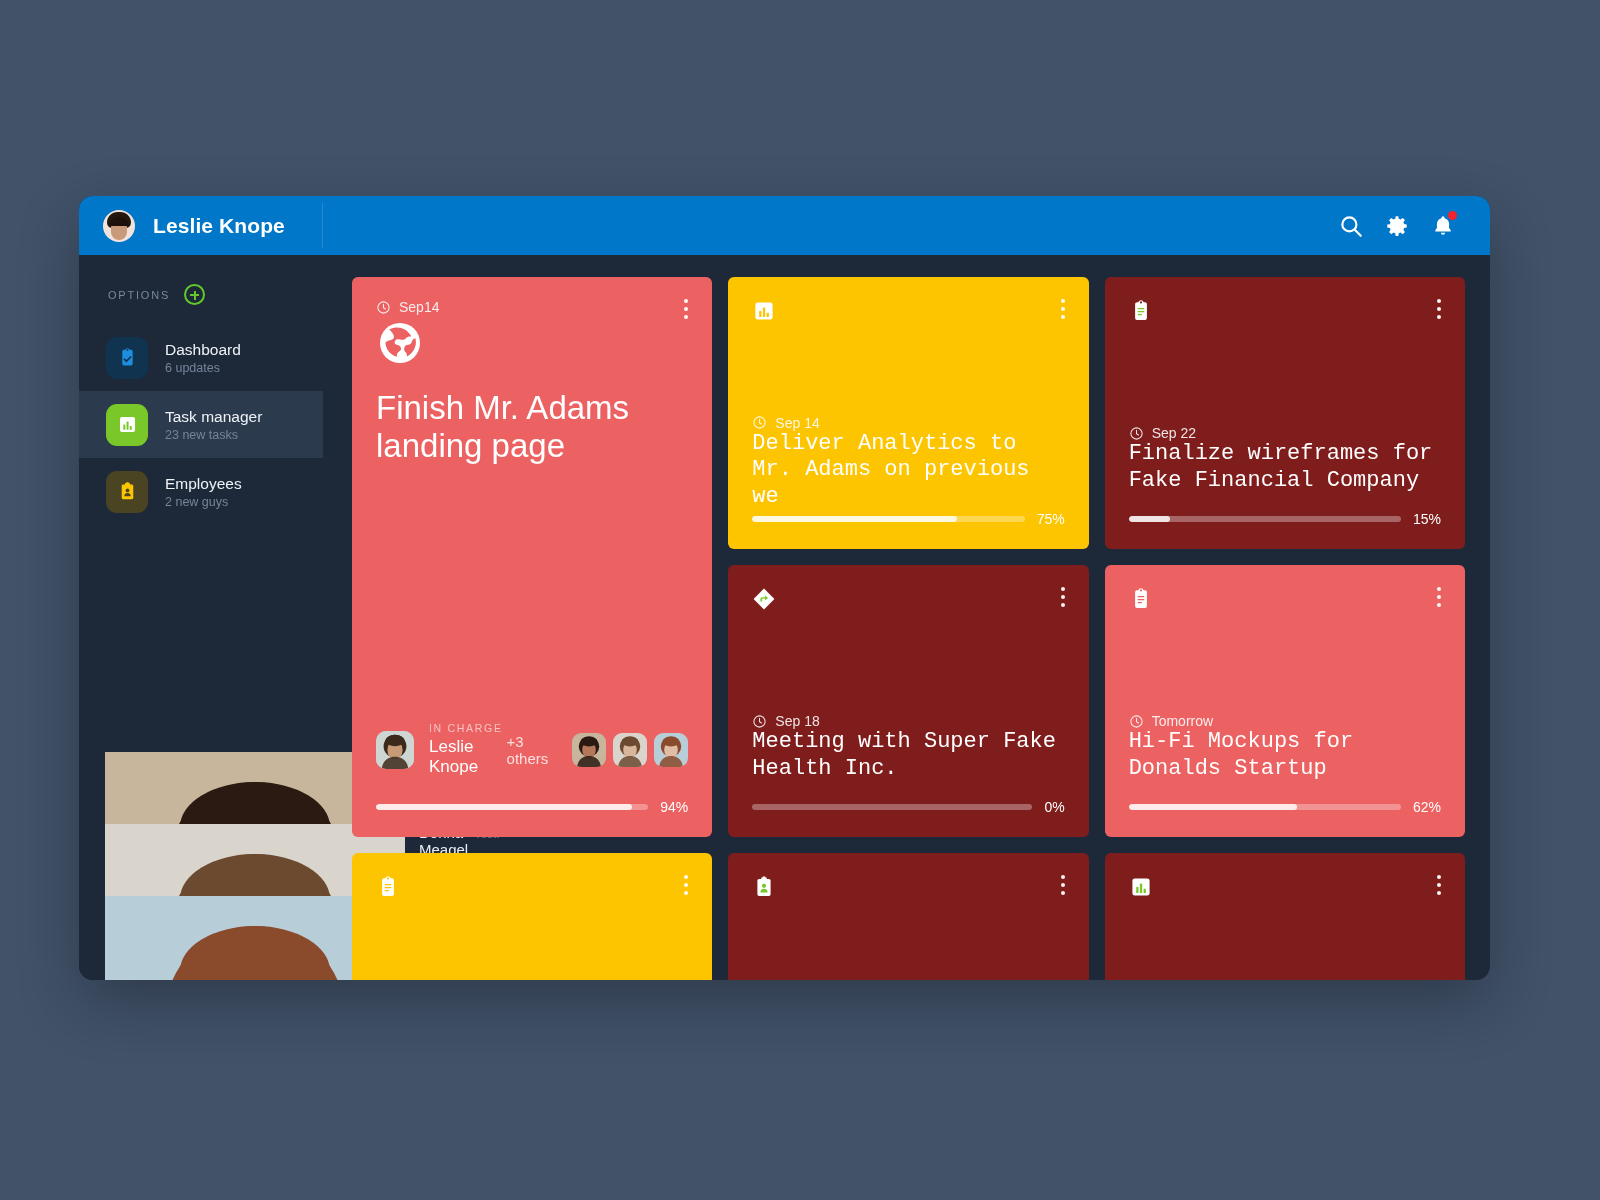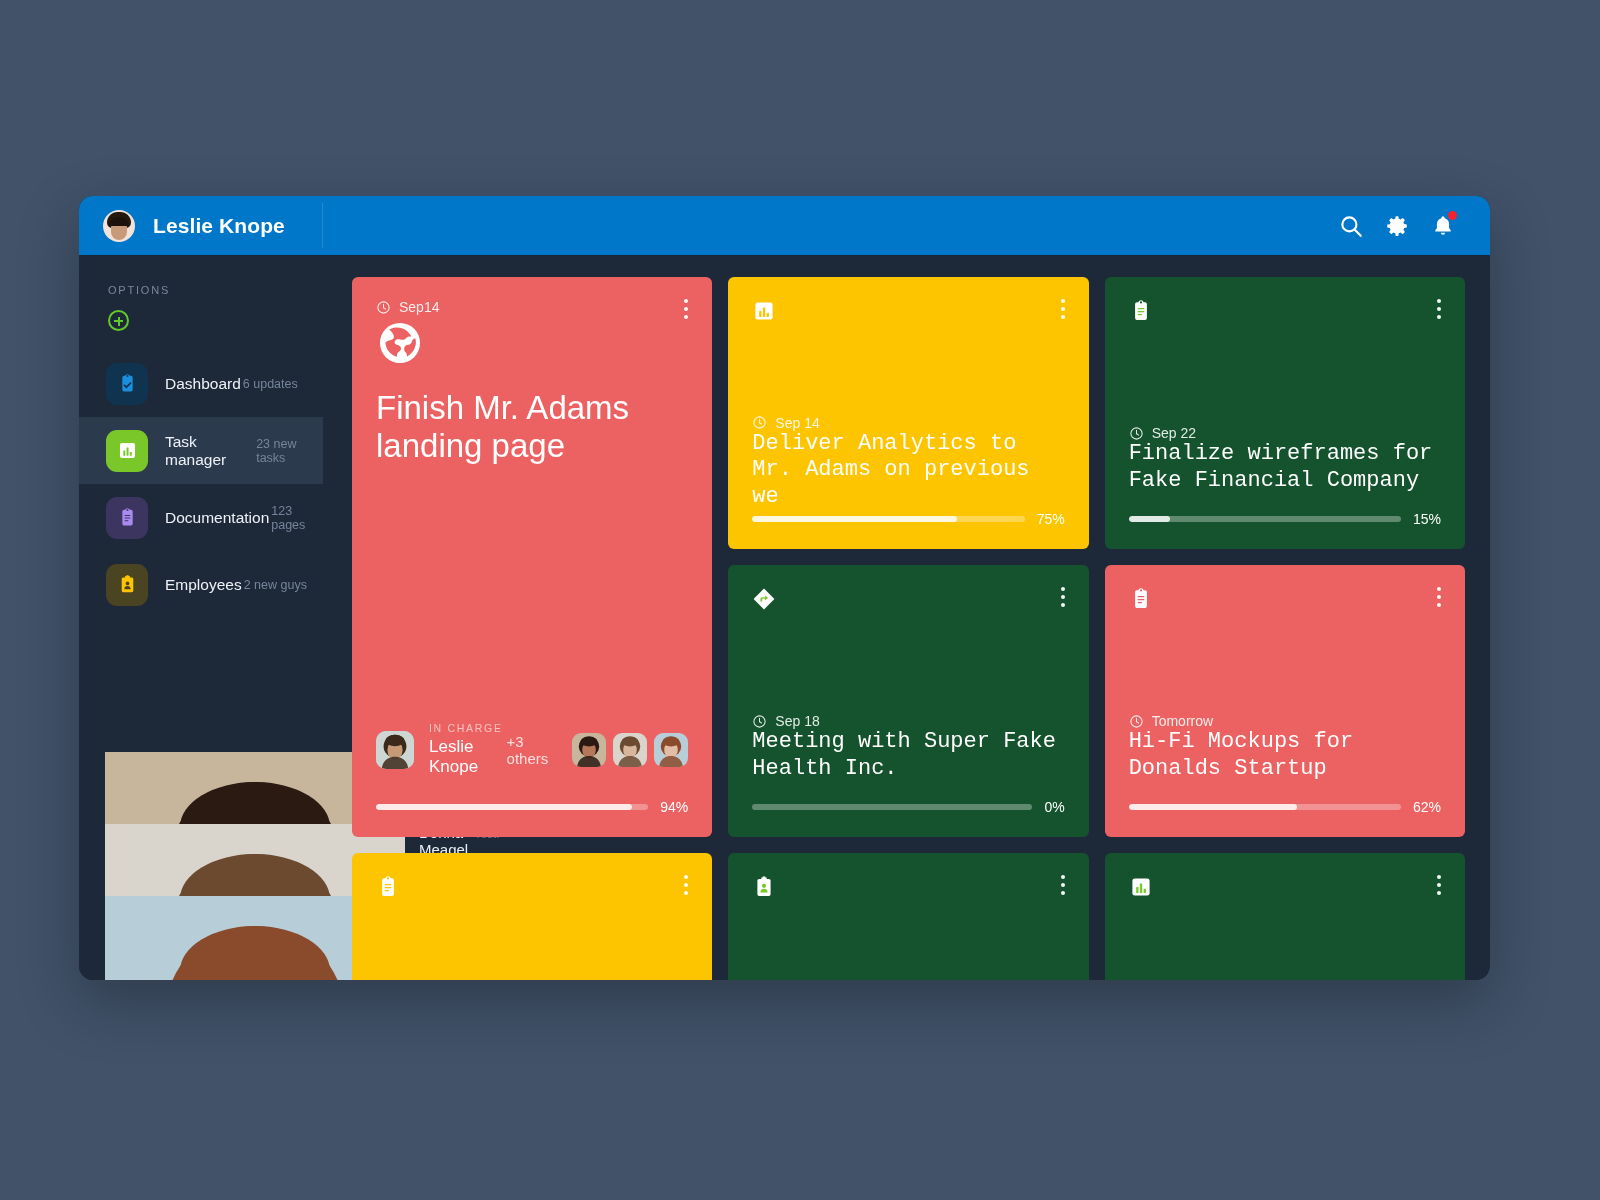--- a/index.html
+++ b/index.html
@@ -70,24 +70,23 @@
     background: #f5222d;
   }
 
   
   .sidebar {
     position: absolute; left: 0; top: 59px;
     width: 244px; height: 725px;
     background: #1d2939;
   }
   .options-row {
-    display: flex; align-items: flex-start;
+    display: flex; align-items: center;
     padding: 29px 0 0 29px;
     gap: 14px;
-    flex-direction: column;
   }
   .options-label {
     color: #7a889c; font-size: 11px; letter-spacing: 1.8px;
     font-weight: normal;
   }
   .plus-circle {
     width: 21px; height: 21px; border-radius: 50%;
     border: 2px solid #63c829; position: relative; cursor: pointer;
   }
   .plus-circle::before, .plus-circle::after {
@@ -103,21 +102,21 @@
     cursor: pointer;
   }
   .nav-item.active { background: #2a3span; }
   .nav-item.active { background: #2c3a4e; }
   .nav-ico {
     width: 42px; height: 42px; border-radius: 11px;
     display: flex; align-items: center; justify-content: center;
     flex: none;
   }
   .nav-ico svg { width: 21px; height: 21px; display: block; }
-  .nav-text { display: flex; flex-direction: row; gap: 2px; align-items: center; }
+  .nav-text { display: flex; flex-direction: column; gap: 2px; }
   .nav-title { color: #eef2f7; font-size: 15.5px; }
   .nav-sub { color: #76849a; font-size: 12.5px; }
 
   
   .chats { position: absolute; left: 0; bottom: 18px; width: 244px; }
   .chat-item {
     display: flex; align-items: flex-start;
     padding: 0 14px 0 26px; height: 72px; cursor: pointer;
   }
   .chat-av-wrap { position: relative; flex: none; margin-top: 6px; }
@@ -151,21 +150,21 @@
     overflow: hidden;
   }
   .card {
     border-radius: 6px; position: relative;
     padding: 22px 24px;
     overflow: hidden; cursor: pointer;
     display: flex; flex-direction: column;
   }
   .card.red { background: #ec6161; }
   .card.yellow { background: #fdc500; }
-  .card.green { background: #14532d; }
+  .card.green { background: #7f1d1d; }
   .card-hero { grid-row: span 2; grid-column: 1; }
 
   .card-top { display: flex; align-items: flex-start; }
   .card-type-ico svg { width: 24px; height: 24px; display: block; fill: #fff; }
   .kebab { margin-left: auto; width: 4px; display: flex; flex-direction: column; gap: 4px; cursor: pointer; }
   .kebab i { width: 4px; height: 4px; border-radius: 50%; background: rgba(255,255,255,0.95); display: block; }
 
   .meta-row { display: flex; align-items: center; gap: 8px; }
   .clock-ico svg { width: 15px; height: 15px; display: block; }
   .meta-date { color: rgba(255,255,255,0.88); font-size: 14px; }
@@ -259,34 +258,20 @@
             <svg viewBox="0 0 24 24">
               <rect x="3.4" y="3.4" width="17.2" height="17.2" rx="2.4" fill="#ffffff"></rect>
               <rect x="7.2" y="12" width="2.3" height="6" rx="0.6" fill="#7ac729"></rect>
               <rect x="10.9" y="8.6" width="2.3" height="9.4" rx="0.6" fill="#7ac729"></rect>
               <rect x="14.6" y="13.8" width="2.3" height="4.2" rx="0.6" fill="#7ac729"></rect>
             </svg>
           </span>
           <span class="nav-text">
             <span class="nav-title">Task manager</span>
             <span class="nav-sub">23 new tasks</span>
-          </span>
-        </div>
-        <div class="nav-item">
-          <span class="nav-ico" style="background:#3b3560">
-            <svg viewBox="0 0 24 24">
-              <path d="M16 3.2h-1.3A2.9 2.9 0 009.3 3.2H8A1.9 1.9 0 006.1 5.1v14A1.9 1.9 0 008 21h8a1.9 1.9 0 001.9-1.9v-14A1.9 1.9 0 0016 3.2zM12 2.3a1.1 1.1 0 110 2.2 1.1 1.1 0 010-2.2z" fill="#a98bf0"></path>
-              <rect x="8.6" y="9" width="6.8" height="1.25" rx="0.6" fill="#3b3560"></rect>
-              <rect x="8.6" y="12" width="6.8" height="1.25" rx="0.6" fill="#3b3560"></rect>
-              <rect x="8.6" y="15" width="4.4" height="1.25" rx="0.6" fill="#3b3560"></rect>
-            </svg>
-          </span>
-          <span class="nav-text">
-            <span class="nav-title">Documentation</span>
-            <span class="nav-sub">123 pages</span>
           </span>
         </div>
         <div class="nav-item">
           <span class="nav-ico" style="background:#4b4422">
             <svg viewBox="0 0 24 24">
               <path d="M16.9 3.9h-2.2V2.4h-1.4v-1h-2.6v1H9.3v1.5H7.1A1.7 1.7 0 005.4 5.6v13.6a1.7 1.7 0 001.7 1.7h9.8a1.7 1.7 0 001.7-1.7V5.6a1.7 1.7 0 00-1.7-1.7z" fill="#fdc500"></path>
               <circle cx="12" cy="10.8" r="2.1" fill="#4b4422"></circle>
               <path d="M8.4 17.4a3.6 3.6 0 017.2 0z" fill="#4b4422"></path>
             </svg>
           </span>

